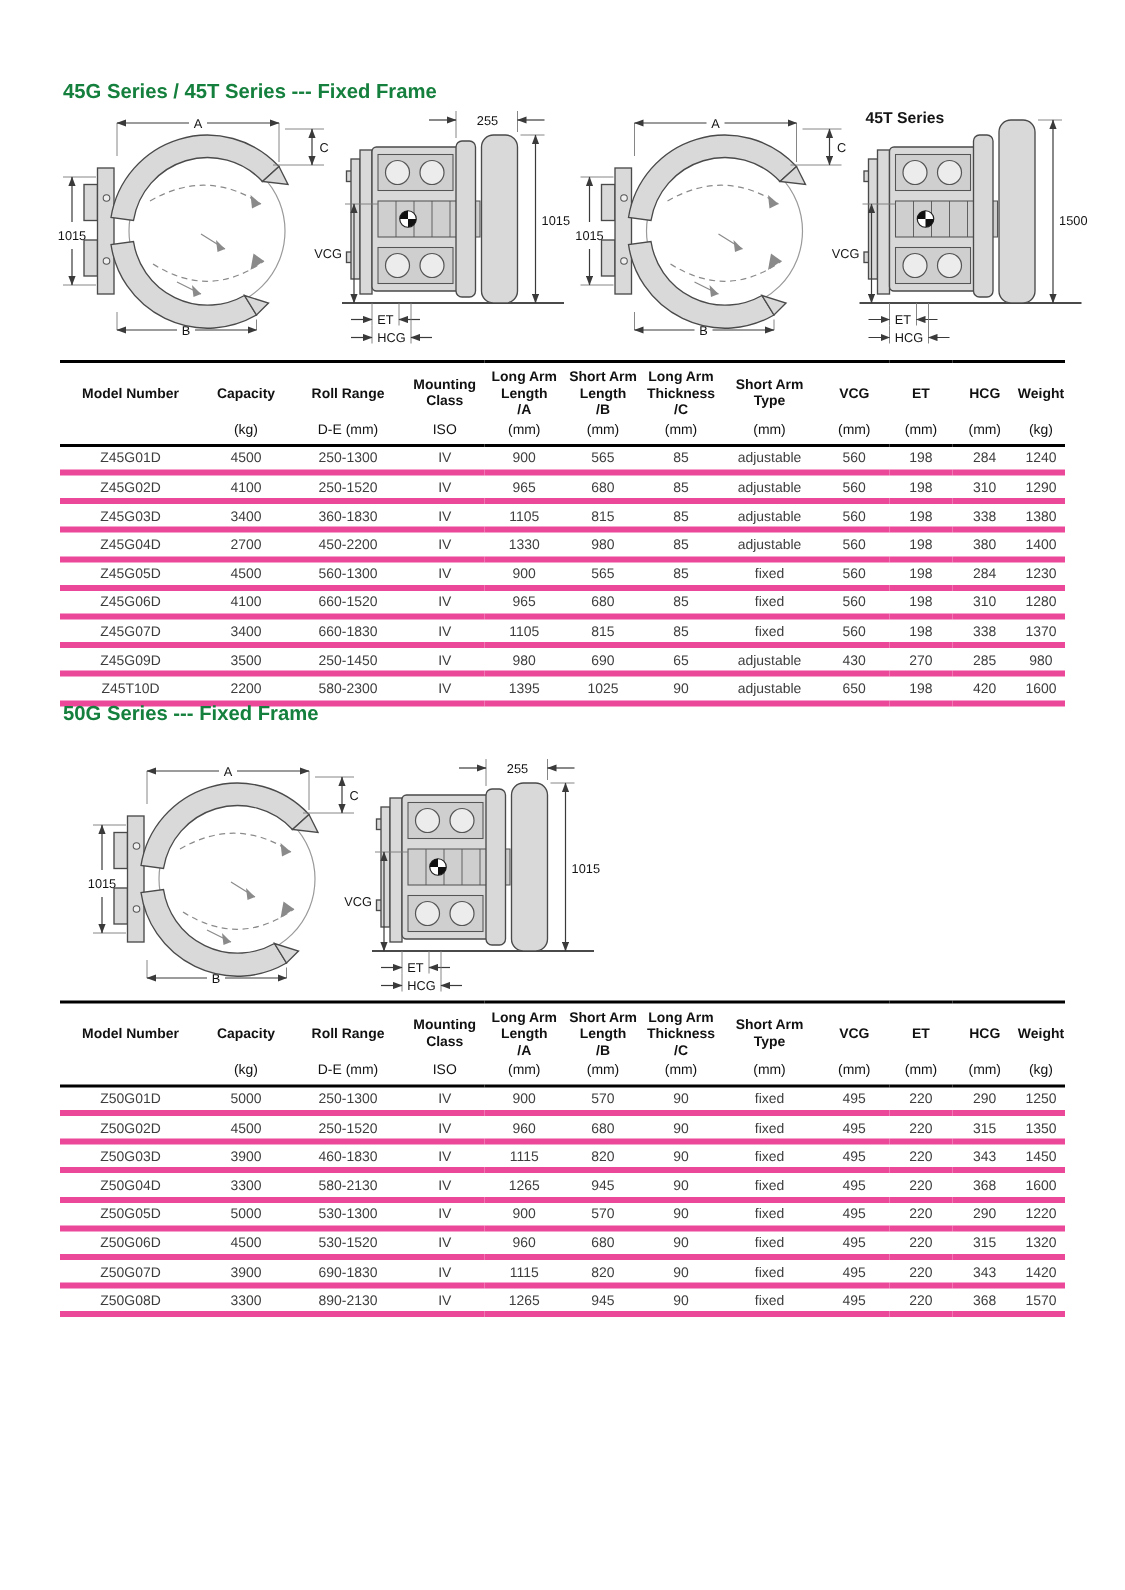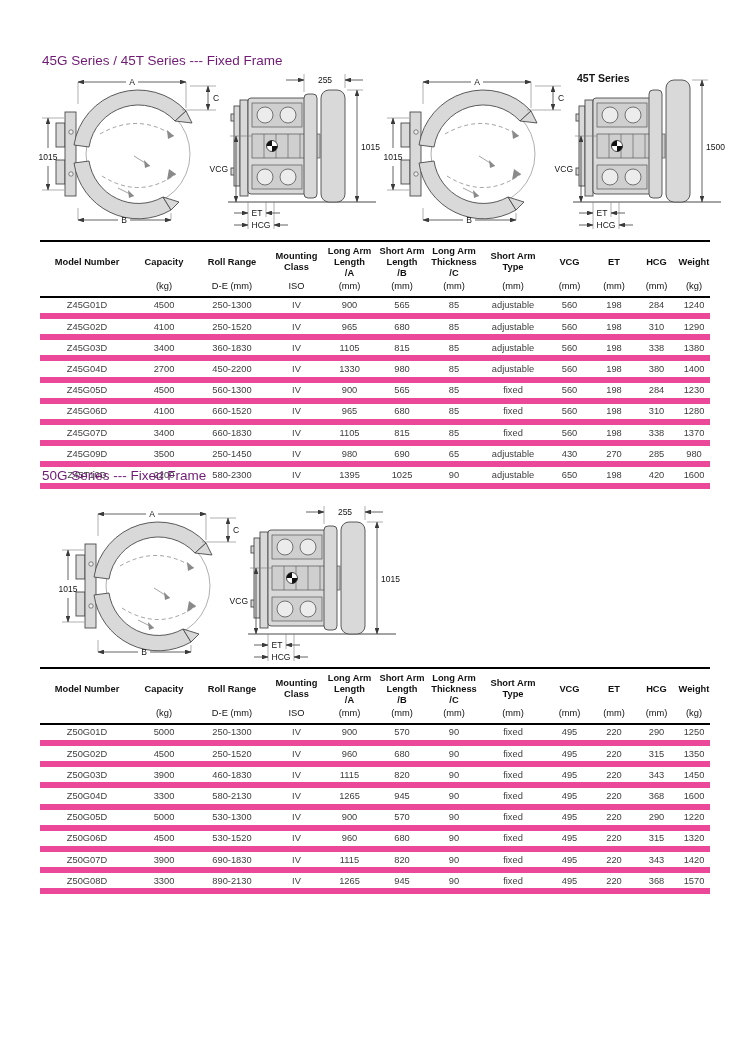--- a/index.html
+++ b/index.html
@@ -1,19 +1,19 @@
 <!DOCTYPE html>
 <html><head>
 <meta charset="utf-8">
 <style>
   html,body{margin:0;padding:0;background:#fff;}
   body{width:750px;height:1060px;font-family:"Liberation Sans",sans-serif;}
   .page{position:relative;width:750px;height:1060px;background:#ffffff;overflow:hidden;}
 
-  .section-heading{position:absolute;font-size:13.5px;font-weight:normal;color:#701a75;white-space:nowrap;}
+  .section-heading{position:absolute;font-size:13.5px;font-weight:bold;color:#15803d;white-space:nowrap;}
 
   .drawing-pair{position:absolute;display:flex;align-items:flex-start;}
   svg.rear{margin-left:-25px;}
 
   
   .part{fill:#d9d9d9;stroke:#4a4a4a;stroke-width:0.9;}
   .panel{fill:#cfcfcf;stroke:#555;stroke-width:0.7;}
   .roller{fill:#ececec;stroke:#555;stroke-width:0.8;}
   .pivot{fill:#efefef;stroke:#555;stroke-width:0.7;}
   .dim{stroke:#3a3a3a;stroke-width:0.8;fill:none;}
@@ -27,21 +27,21 @@
   svg text.blabel{font-size:10.5px;font-weight:bold;}
 
   
   table.spec{position:absolute;width:670px;border-collapse:collapse;table-layout:fixed;
              border-top:2.5px solid #000;}
   table.spec thead{border-bottom:2.5px solid #000;}
   table.spec th{font-size:9.3px;font-weight:bold;color:#111;text-align:center;vertical-align:middle;
                 white-space:pre-line;line-height:1.18;padding:4px 0 1px 0;}
   table.spec tr.units th{font-weight:normal;padding:1px 0 4px 0;}
   table.spec td{font-size:9.3px;color:#3d3d3d;text-align:center;vertical-align:middle;padding:2.6px 0;}
-  table.spec tbody tr{border-bottom:6px solid #ec4899;margin-top:36px;}
+  table.spec tbody tr{border-bottom:4px solid #ec4899;margin-top:36px;}
 </style>
 </head>
 <body>
 
 <div class="page">
 
   <div class="section-heading" style="top:53px;left:42px;">45G Series / 45T Series --- Fixed Frame</div>
 
   <div class="drawing-pair" style="top:70px;left:38px;">
     <svg class="side" width="195" height="160" viewBox="0 0 195 160">

